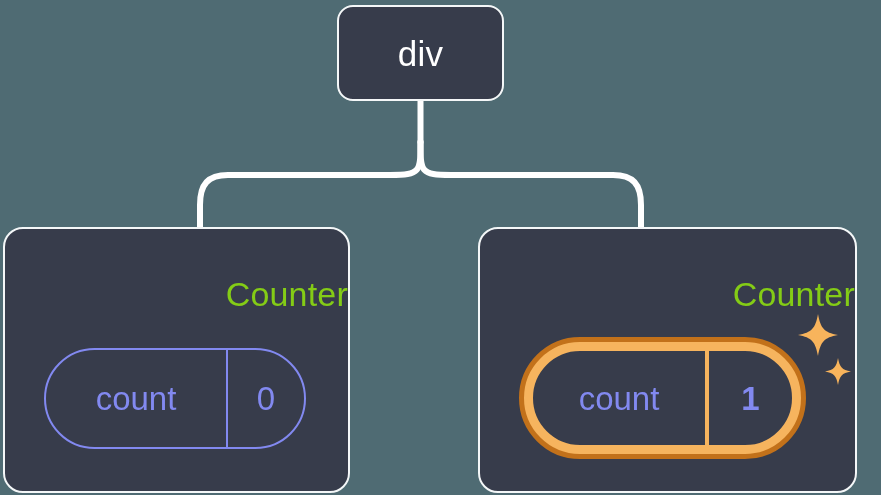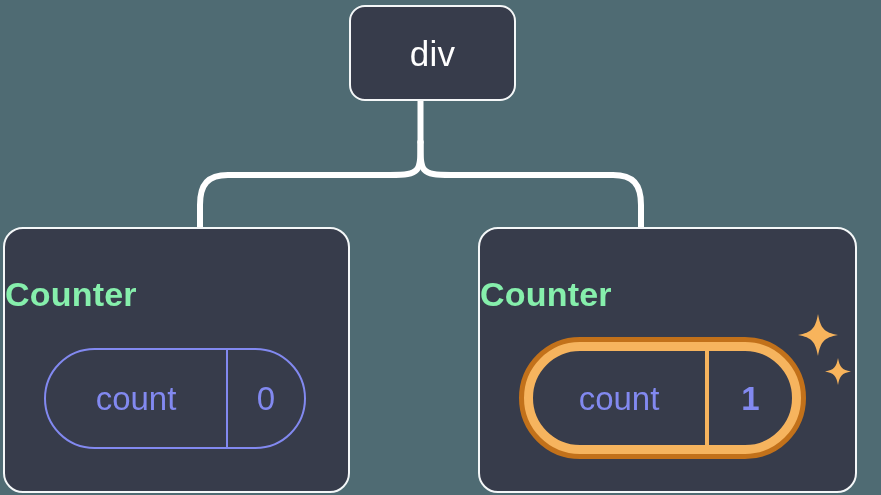--- a/index.html
+++ b/index.html
@@ -32,21 +32,20 @@
     top: 5px;
     width: 167px;
     height: 96px;
     background: #373c4b;
     border: 2px solid #f4f7f8;
     border-radius: 16px;
     box-sizing: border-box;
     display: flex;
     align-items: center;
     justify-content: center;
-    margin-left: 12px;
   }
   .node-root .label {
     color: #ffffff;
     font-size: 35px;
     font-weight: 400;
     letter-spacing: 0.3px;
     line-height: 1;
   }
 
   
@@ -57,24 +56,24 @@
     border-radius: 20px;
     box-sizing: border-box;
   }
   .card-left  { left: 3px;   top: 227px; width: 347px; height: 266px; }
   .card-right { left: 478px; top: 227px; width: 379px; height: 266px; }
 
   .card-title {
     position: absolute;
     left: 0; right: 0;
     top: 48px;
-    text-align: left;
-    color: #86efac;
+    text-align: right;
+    color: #84cc16;
     font-size: 34px;
-    font-weight: 700;
+    font-weight: 400;
     letter-spacing: 0.2px;
     line-height: 1;
   }
 
   
   .pill {
     position: absolute;
     display: flex;
     align-items: stretch;
     box-sizing: border-box;

